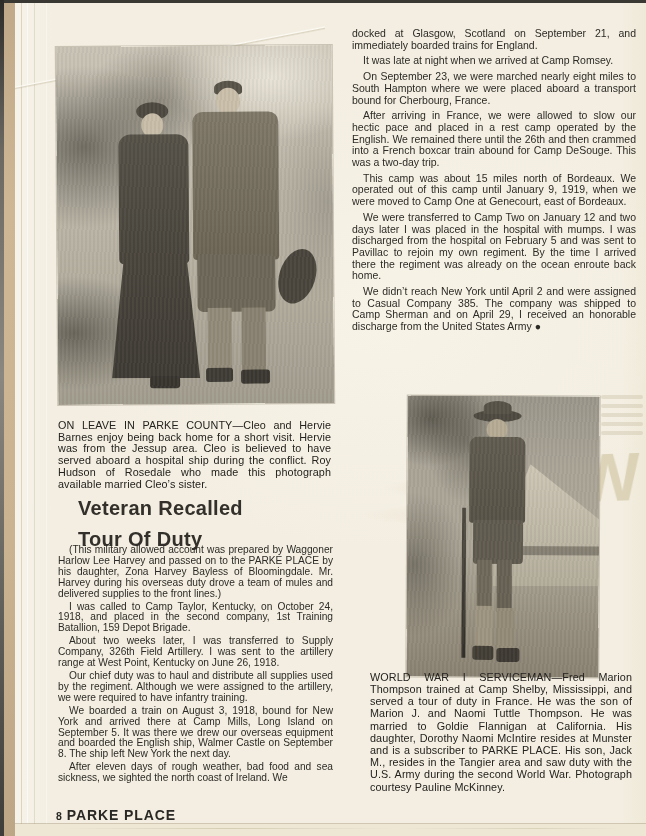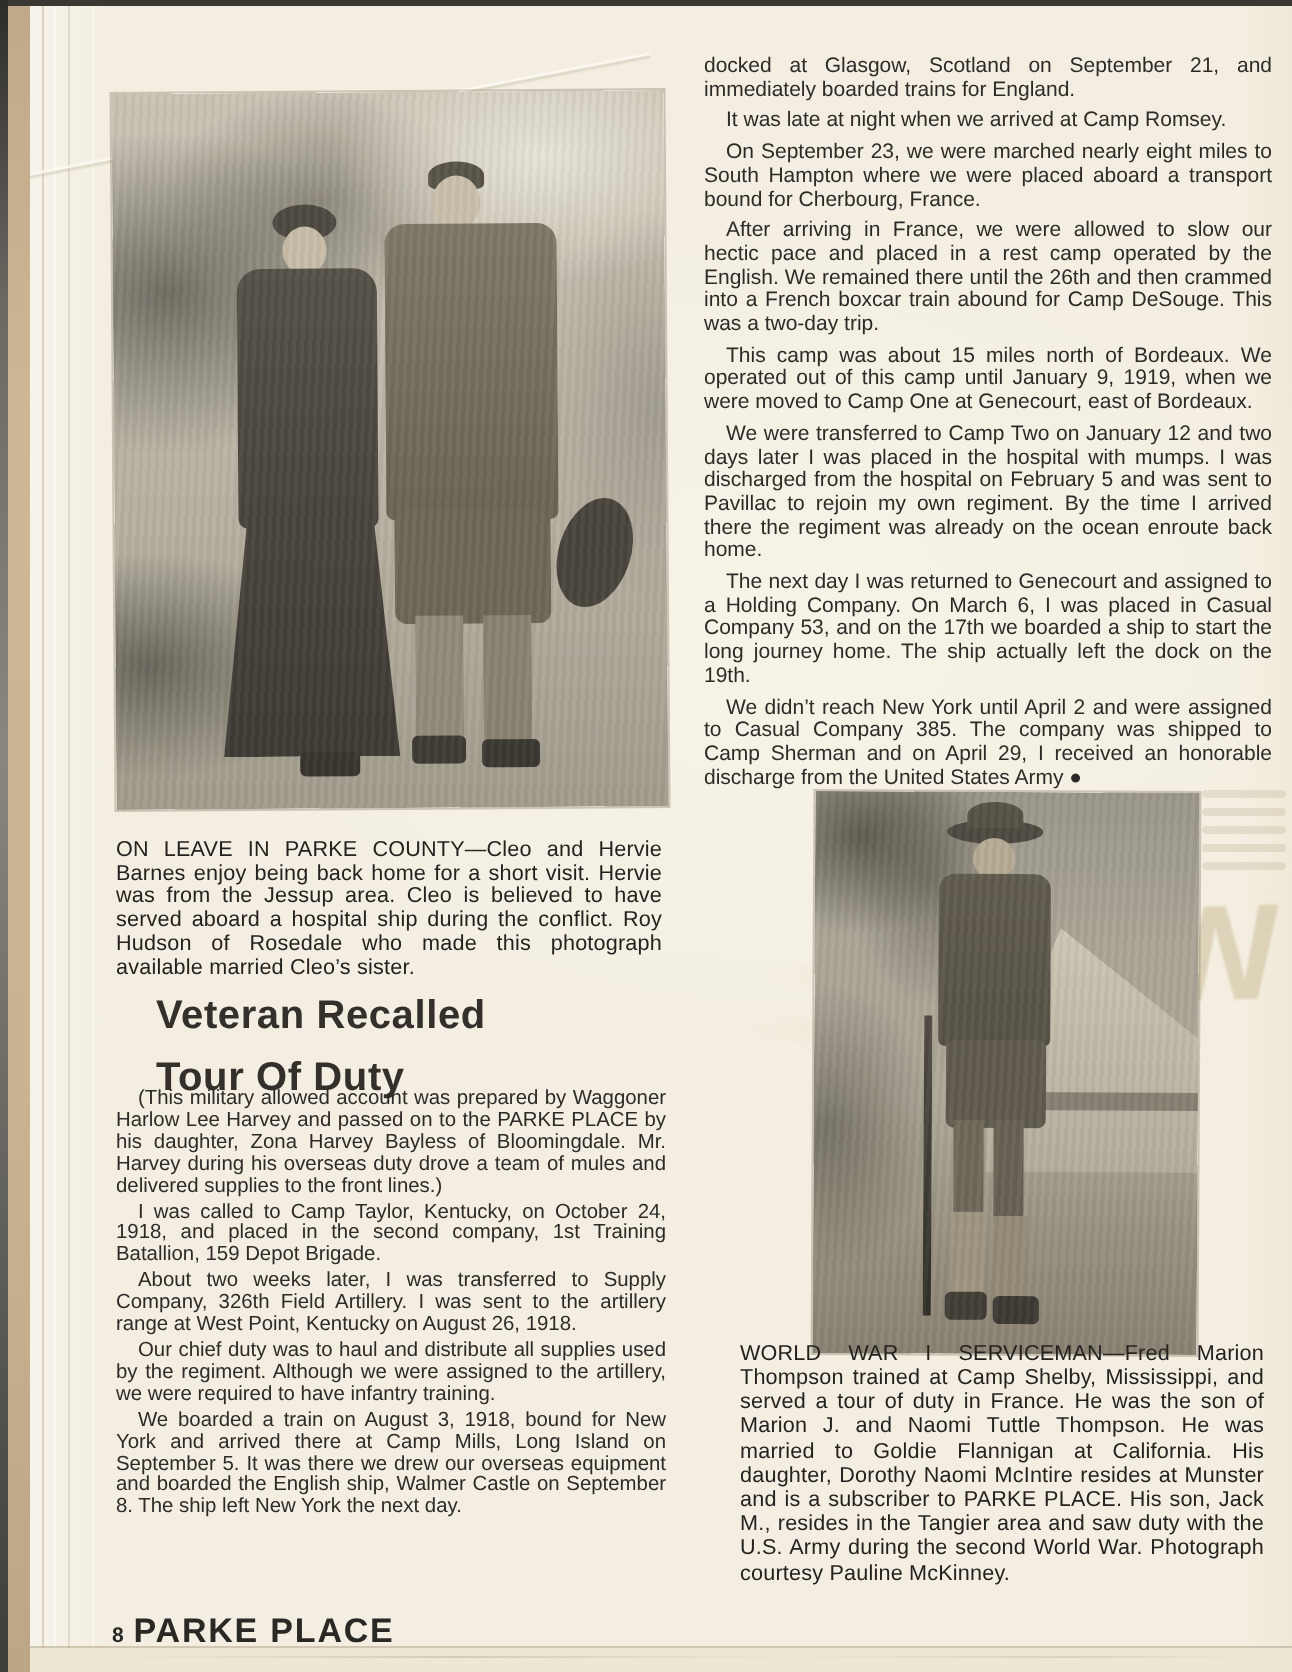--- a/index.html
+++ b/index.html
@@ -108,21 +108,21 @@
     font-size:20px;line-height:31px;letter-spacing:0.3px;margin:12px;}
   .headline span{display:block;}
   .col{position:absolute;z-index:3;color:#2d2b27;}
   .col p{margin:0 0 4px;text-align:justify;}
   .col-left{left:58px;top:545px;width:275px;font-size:10.2px;line-height:10.9px;}
   .col-left p{margin:0 0 2px;}
   .col-right{left:352px;top:28px;width:284px;font-size:10.5px;line-height:11.7px;}
   .indent{text-indent:11px;}
   .footer{position:absolute;left:56px;top:806px;z-index:3;font-weight:bold;color:#2a2824;}
   .footer .num{font-size:10.5px;letter-spacing:0.5px;}
-  .footer .name{font-size:17px;letter-spacing:0.9px;}
+  .footer .name{font-size:14px;letter-spacing:0.9px;}
 </style>
 </head>
 <body>
 
 <div>
 
   <div class="page"></div>
   <div class="crease v1"></div>
   <div class="crease v2"></div>
   <div class="crease v3"></div>
@@ -167,33 +167,33 @@
   <p class="caption caption1">ON LEAVE IN PARKE COUNTY—Cleo and Hervie Barnes enjoy being back home for a short visit. Hervie was from the Jessup area. Cleo is believed to have served aboard a hospital ship during the conflict. Roy Hudson of Rosedale who made this photograph available married Cleo’s sister.</p>
 
   <h1 class="headline">
     <span>Veteran Recalled</span>
     <span>Tour Of Duty</span>
   </h1>
 
   <div class="col col-left">
     <p class="indent">(This military allowed account  was prepared by Waggoner Harlow Lee Harvey and passed on to the PARKE PLACE by his daughter, Zona Harvey Bayless of Bloomingdale. Mr. Harvey during his overseas duty drove a team of mules and delivered supplies to the front lines.)</p>
     <p class="indent">I was called to Camp Taylor, Kentucky, on October 24, 1918, and placed in the second company, 1st Training Batallion, 159 Depot Brigade.</p>
-    <p class="indent">About two weeks later, I was transferred to Supply Company, 326th Field Artillery. I was sent to the artillery range at West Point, Kentucky on August 26, 1918.</p>
+    <p class="indent">About two weeks later, I was transferred to Supply Company, 326th Field Artillery. I was sent to the artillery range at West Point, Kentucky on June 26, 1918.</p>
     <p class="indent">Our chief duty was to haul and distribute all supplies used by the regiment. Although we were assigned to the artillery, we were required to have infantry training.</p>
     <p class="indent">We boarded a train on August 3, 1918, bound for New York and arrived there at Camp Mills, Long Island on September 5. It was there we drew our overseas equipment and boarded the English ship, Walmer Castle on September 8. The ship left New York the next day.</p>
+    <p class="indent">After eleven days of rough weather, bad food and sea sickness, we sighted the north coast of Ireland. We</p>
   </div>
 
   <div class="col col-right">
     <p>docked at Glasgow, Scotland on September 21, and immediately boarded trains for England.</p>
     <p class="indent">It was late at night when we arrived at Camp Romsey.</p>
     <p class="indent">On September 23, we were marched nearly eight miles to South Hampton where we were placed aboard a transport bound for Cherbourg, France.</p>
     <p class="indent">After arriving in France, we were allowed to slow our hectic pace and placed in a rest camp operated by the English. We remained there until the 26th and then crammed into a French boxcar train abound for Camp DeSouge. This was a two-day trip.</p>
     <p class="indent">This camp was about 15 miles north of Bordeaux. We operated out of this camp until January 9, 1919, when we were moved to Camp One at Genecourt, east of Bordeaux.</p>
     <p class="indent">We were transferred to Camp Two on January 12 and two days later I was placed in the hospital with mumps. I was discharged from the hospital on February 5 and was sent to Pavillac to rejoin my own regiment. By the time I arrived there the regiment was already on the ocean enroute back home.</p>
-    <p class="indent">The next day I was returned to Genecourt and assigned to a Holding Company. On March 6, I was placed in Casual Company 53, and on the 17th we boarded a ship to start the long journey home. The ship actually left the dock on the 19th.</p>
     <p class="indent">We didn’t reach New York until April 2 and were assigned to Casual Company 385. The company was shipped to Camp Sherman and on April 29, I received an honorable discharge from the United States Army ●</p>
   </div>
 
   <figure class="photo photo2">
     <div class="bg"></div>
     <div class="part tent"></div>
     <div class="part tent-shadow"></div>
     <div class="part s-rifle"></div>
     <div class="part s-hatbrim"></div>
     <div class="part s-hatcrown"></div>

